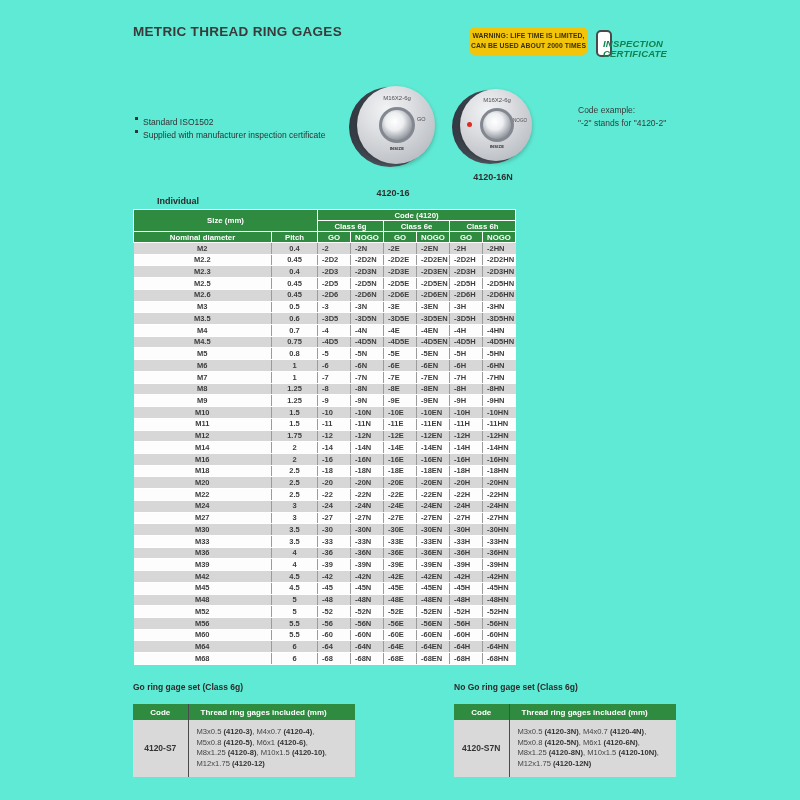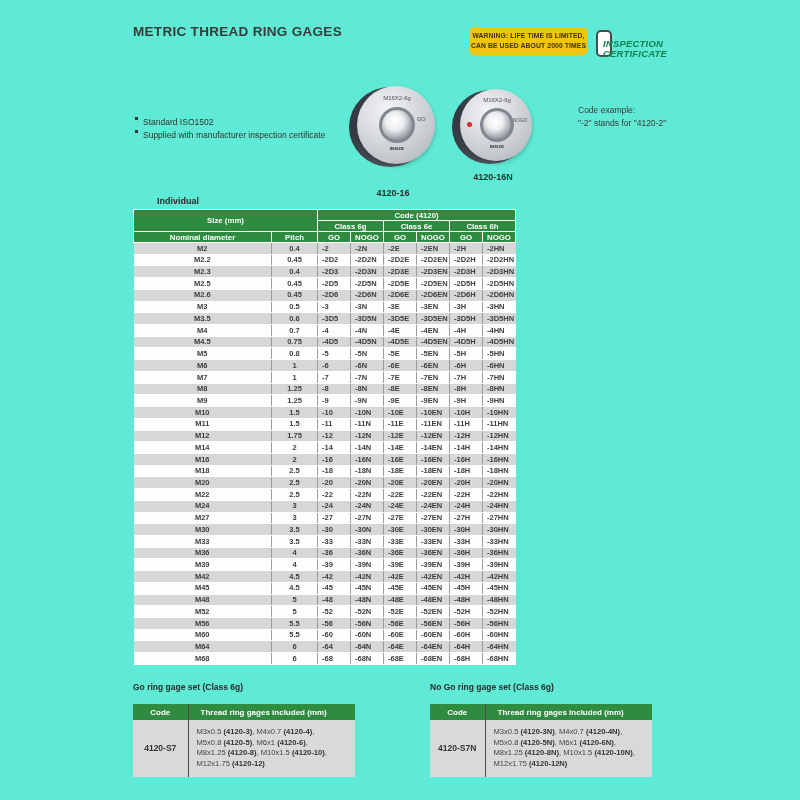--- a/index.html
+++ b/index.html
@@ -544,21 +544,21 @@
                 <div><span>M5x0.8 </span><span class="b">(4120-5)</span><span>, M6x1 </span><span class="b">(4120-6)</span><span>,</span></div>
                 <div><span>M8x1.25 </span><span class="b">(4120-8)</span><span>, M10x1.5 </span><span class="b">(4120-10)</span><span>,</span></div>
                 <div><span>M12x1.75 </span><span class="b">(4120-12)</span></div>
               </div>
             </td>
       </tr>
     </tbody>
       </table>
   </div>
 
-  <div class="set-block" style="left:430px;top:682px;">
+  <div class="set-block" style="left:454px;top:682px;">
     <div class="set-title">No Go ring gage set (Class 6g)</div>
     <table class="set-table">
       <colgroup>
           <col style="width:55px">
           <col style="width:167px">
         </colgroup>
       <tbody>
           <tr>
         <th class="code-col">Code</th>
         <th class="divided">Thread ring gages included (mm)</th>

